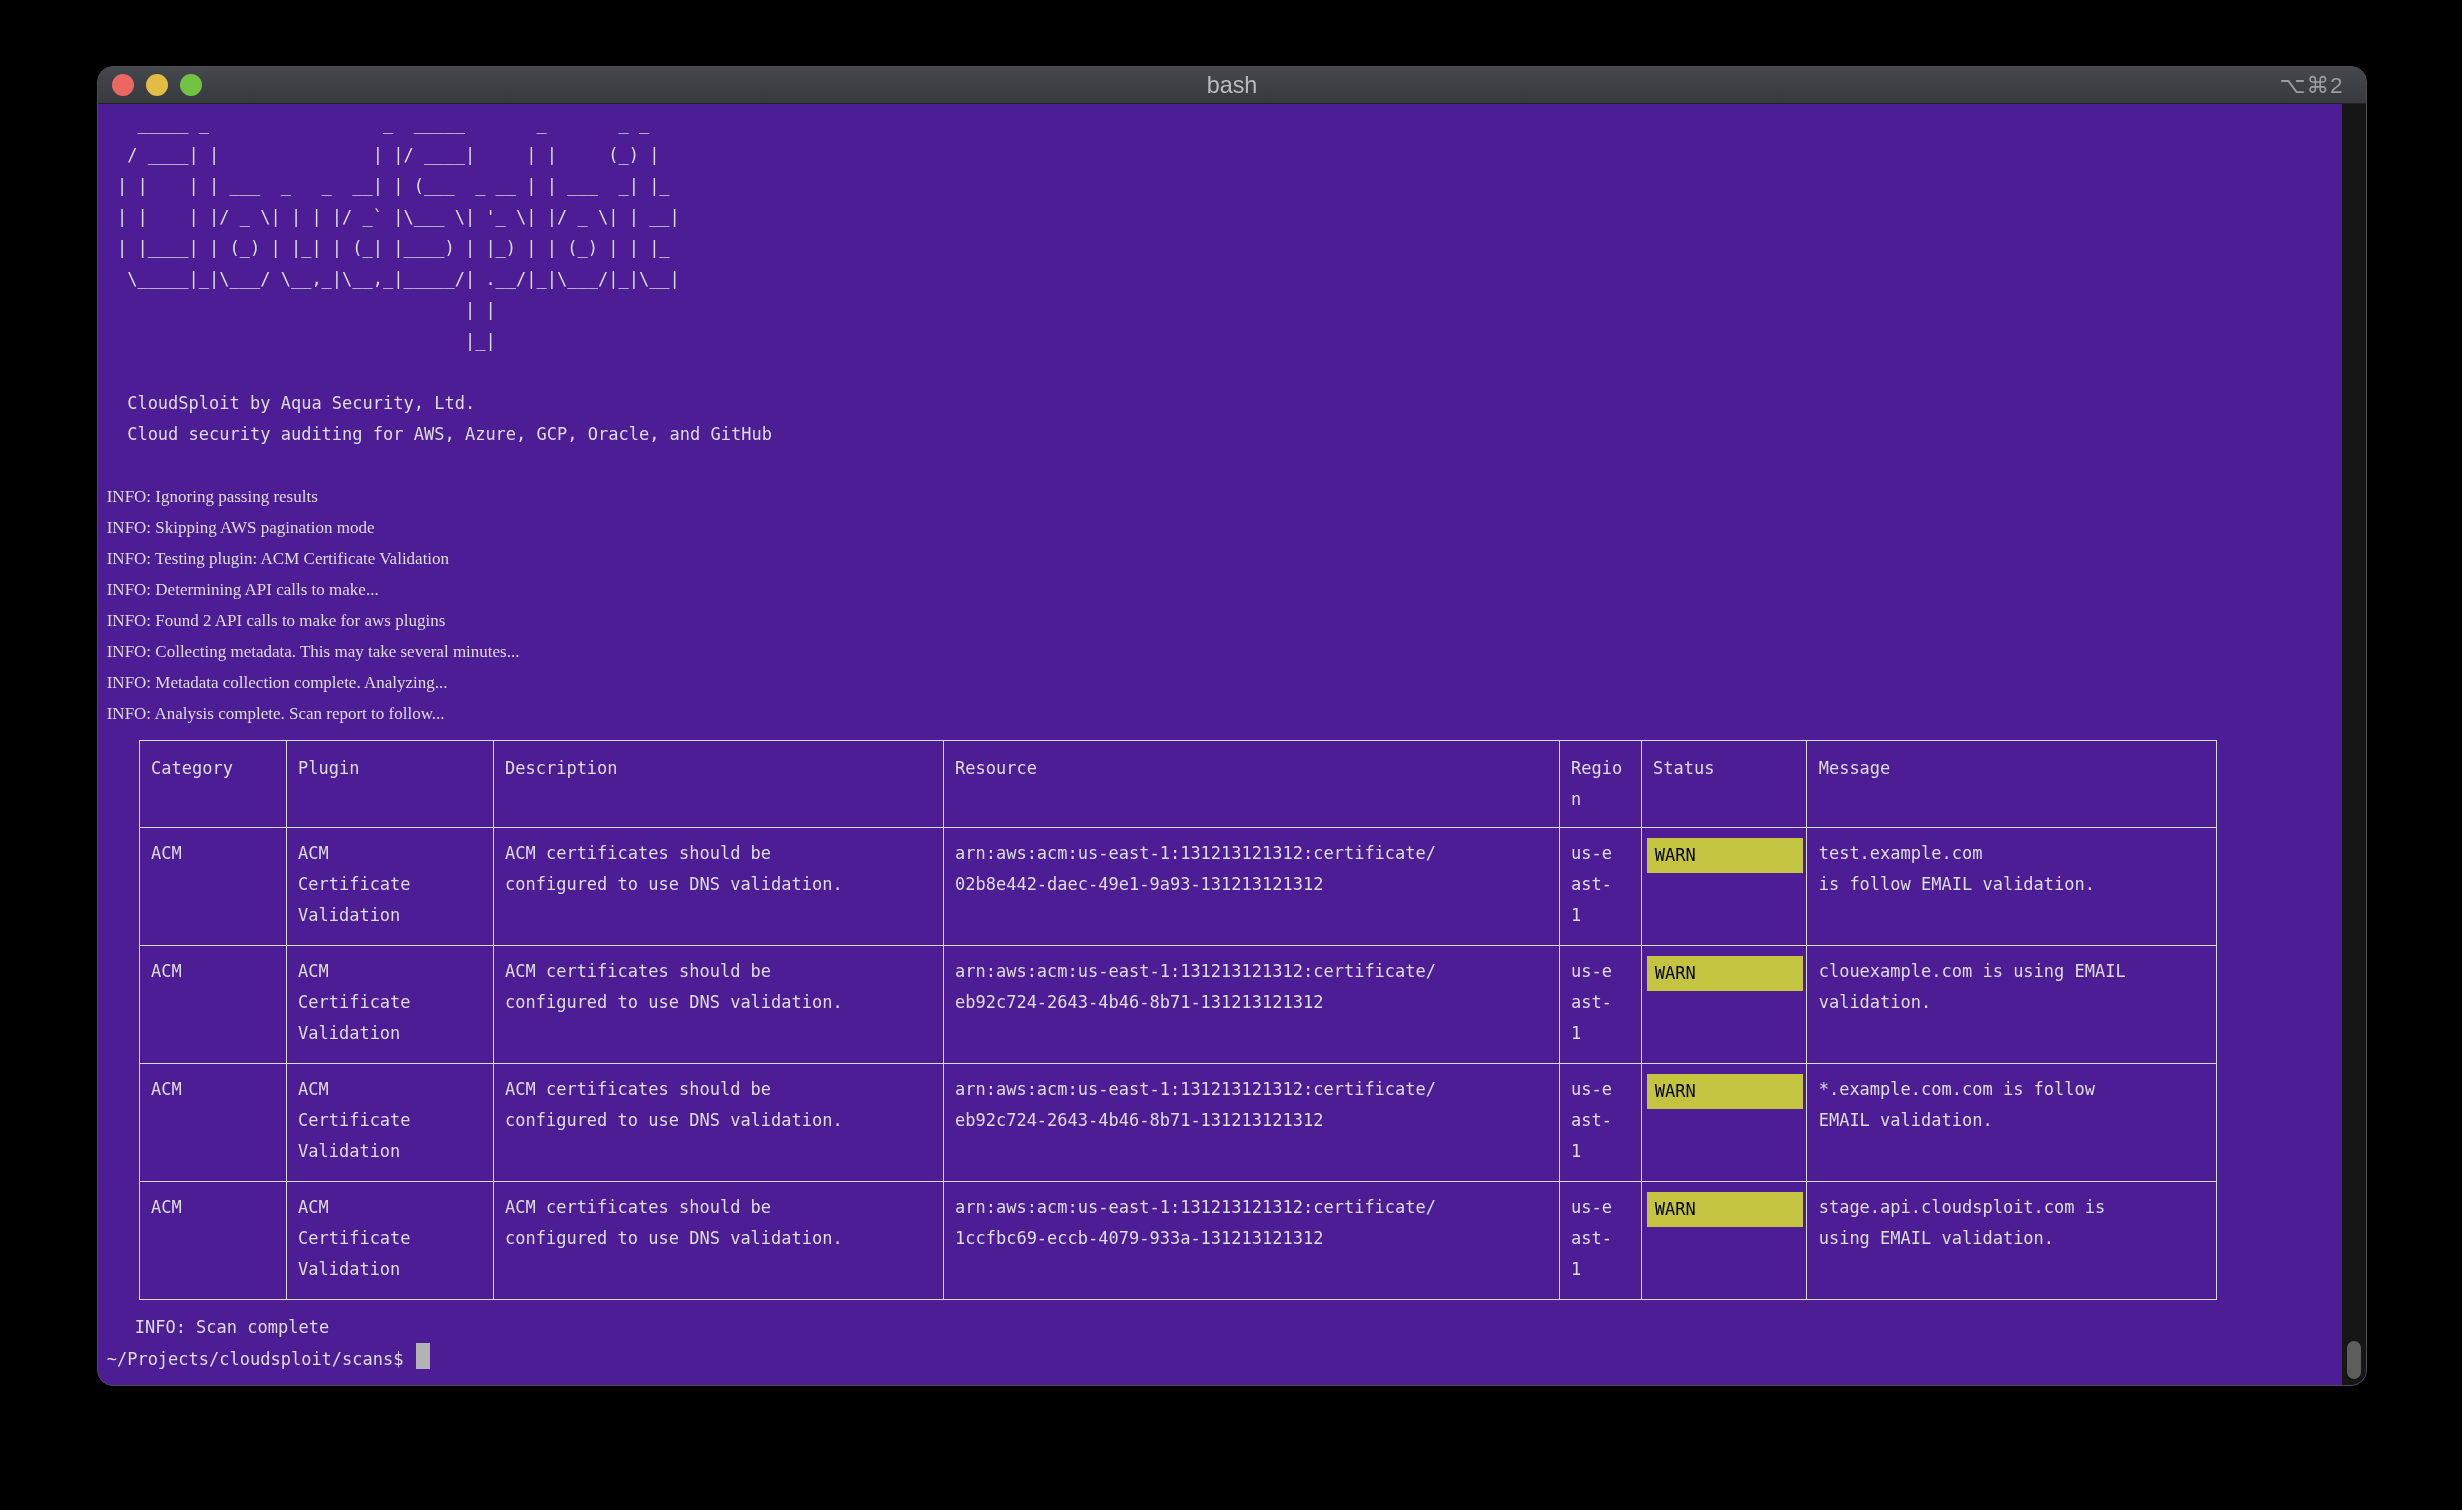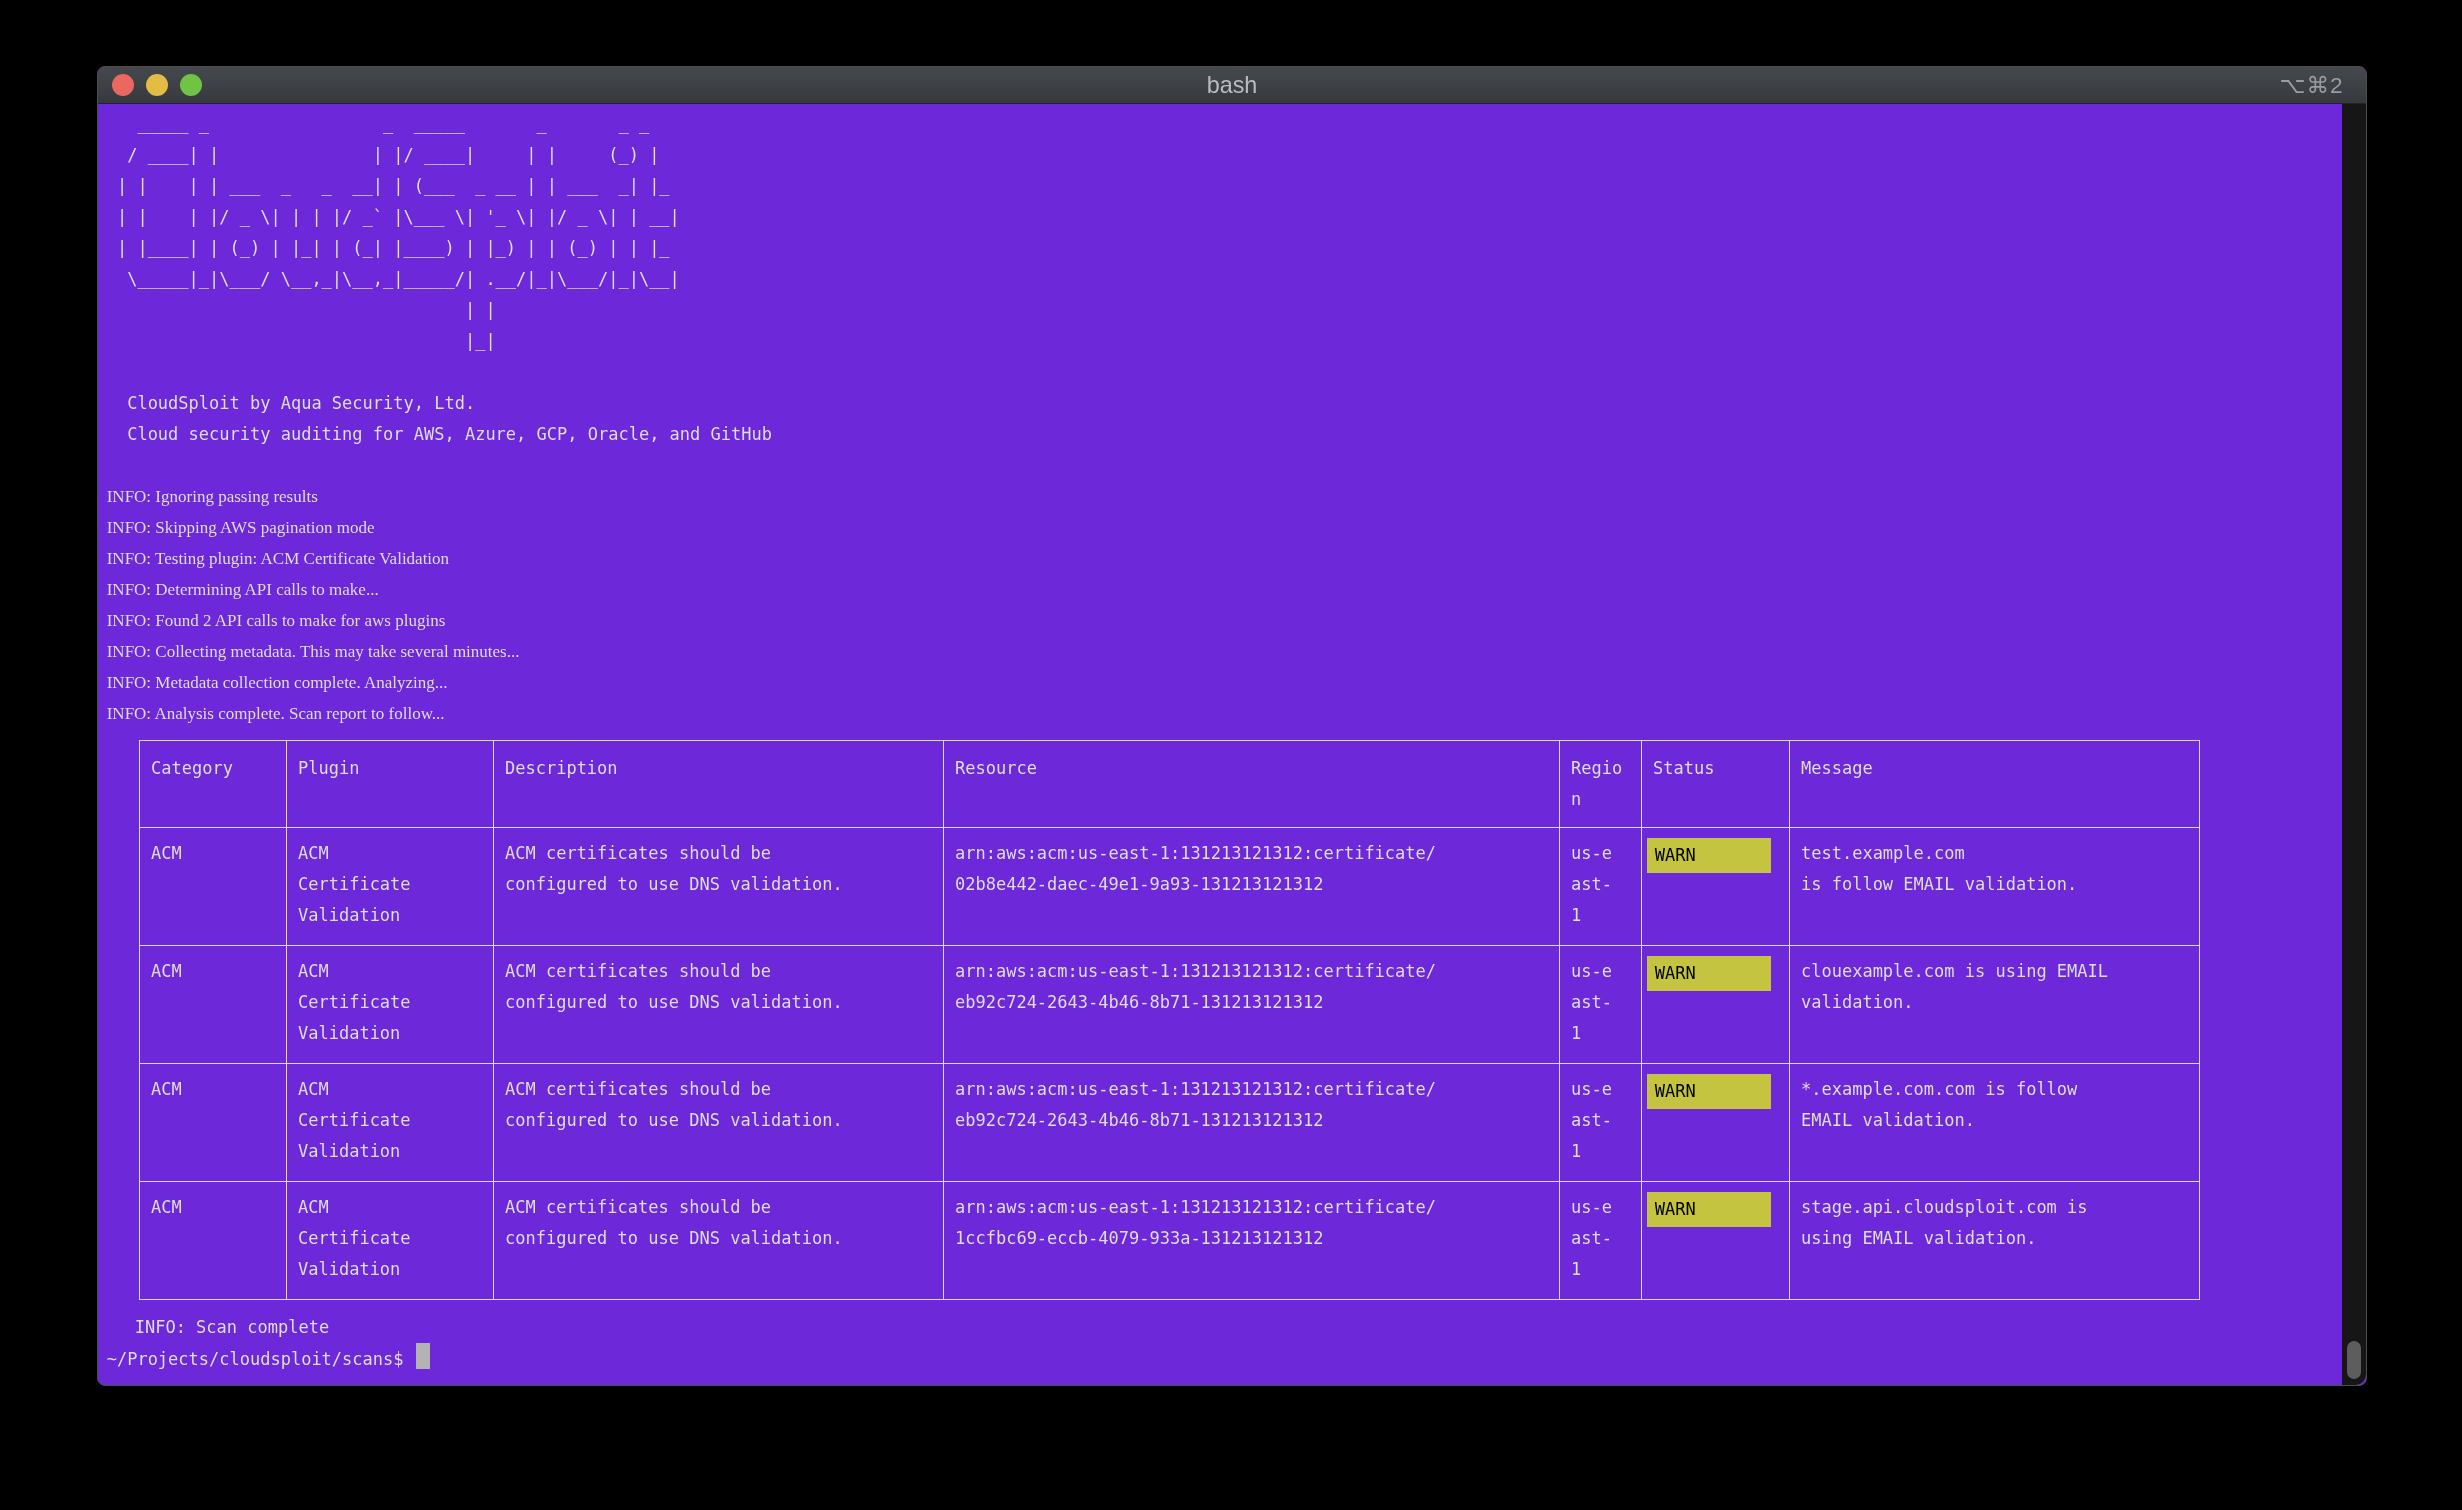--- a/index.html
+++ b/index.html
@@ -2,22 +2,22 @@
 <html style="font-size:14px"><head>
 <meta charset="utf-8">
 <style>
   html,body{margin:0;padding:0;}
   body{
     width:2462px;height:1511px;background:#000000;overflow:hidden;
     font-family:"DejaVu Sans Mono",monospace;
   }
   .window{
     position:absolute;left:97px;top:66px;width:2270px;height:1320px;
-    box-sizing:border-box;background:#6d28d9;border:1.7px solid #4d4d4d;
-    border-radius:8px;overflow:hidden;
+    box-sizing:border-box;background:#4c1d95;border:1.7px solid #4d4d4d;
+    border-radius:16px;overflow:hidden;
   }
   .titlebar{
     position:relative;height:37px;box-sizing:border-box;
     background:linear-gradient(#45484d,#36393e);
     border-bottom:0.9px solid #222427;
     display:flex;align-items:center;justify-content:center;
     font-family:"Liberation Sans",sans-serif;
   }
   .lights{position:absolute;left:14px;top:50%;transform:translateY(-50%);display:flex;gap:12px;}
   .light{width:22px;height:22px;border-radius:50%;display:block;}
@@ -42,21 +42,21 @@
     white-space:pre-wrap;overflow:hidden;
   }
   th{
     height:87px;box-sizing:border-box;font-weight:normal;text-align:left;
     padding:12px 11.3px 0 11.3px;word-break:break-all;
   }
   tr.row{height:118px;}
   td{padding:10.4px 11.3px;box-sizing:border-box;}
   td.status-cell{padding:10.4px 3.5px 10.4px 5.2px;}
   .warn-badge{
-    display:block;box-sizing:border-box;width:124px;height:35px;
+    display:block;box-sizing:border-box;width:156px;height:35px;
     background:#c5c441;color:#000000;padding:1.7px 0 1.7px 7.8px;line-height:31px;
   }
   .footer{margin-top:12px;margin-left:28px;}
   .prompt-line{white-space:pre;}
   .cursor{
     display:inline-block;width:14px;height:26px;background:#b3b3b3;
     margin-left:12px;vertical-align:-4.3px;
   }
   .scrollbar-track{
     position:absolute;top:0;right:0;width:24px;height:100%;

